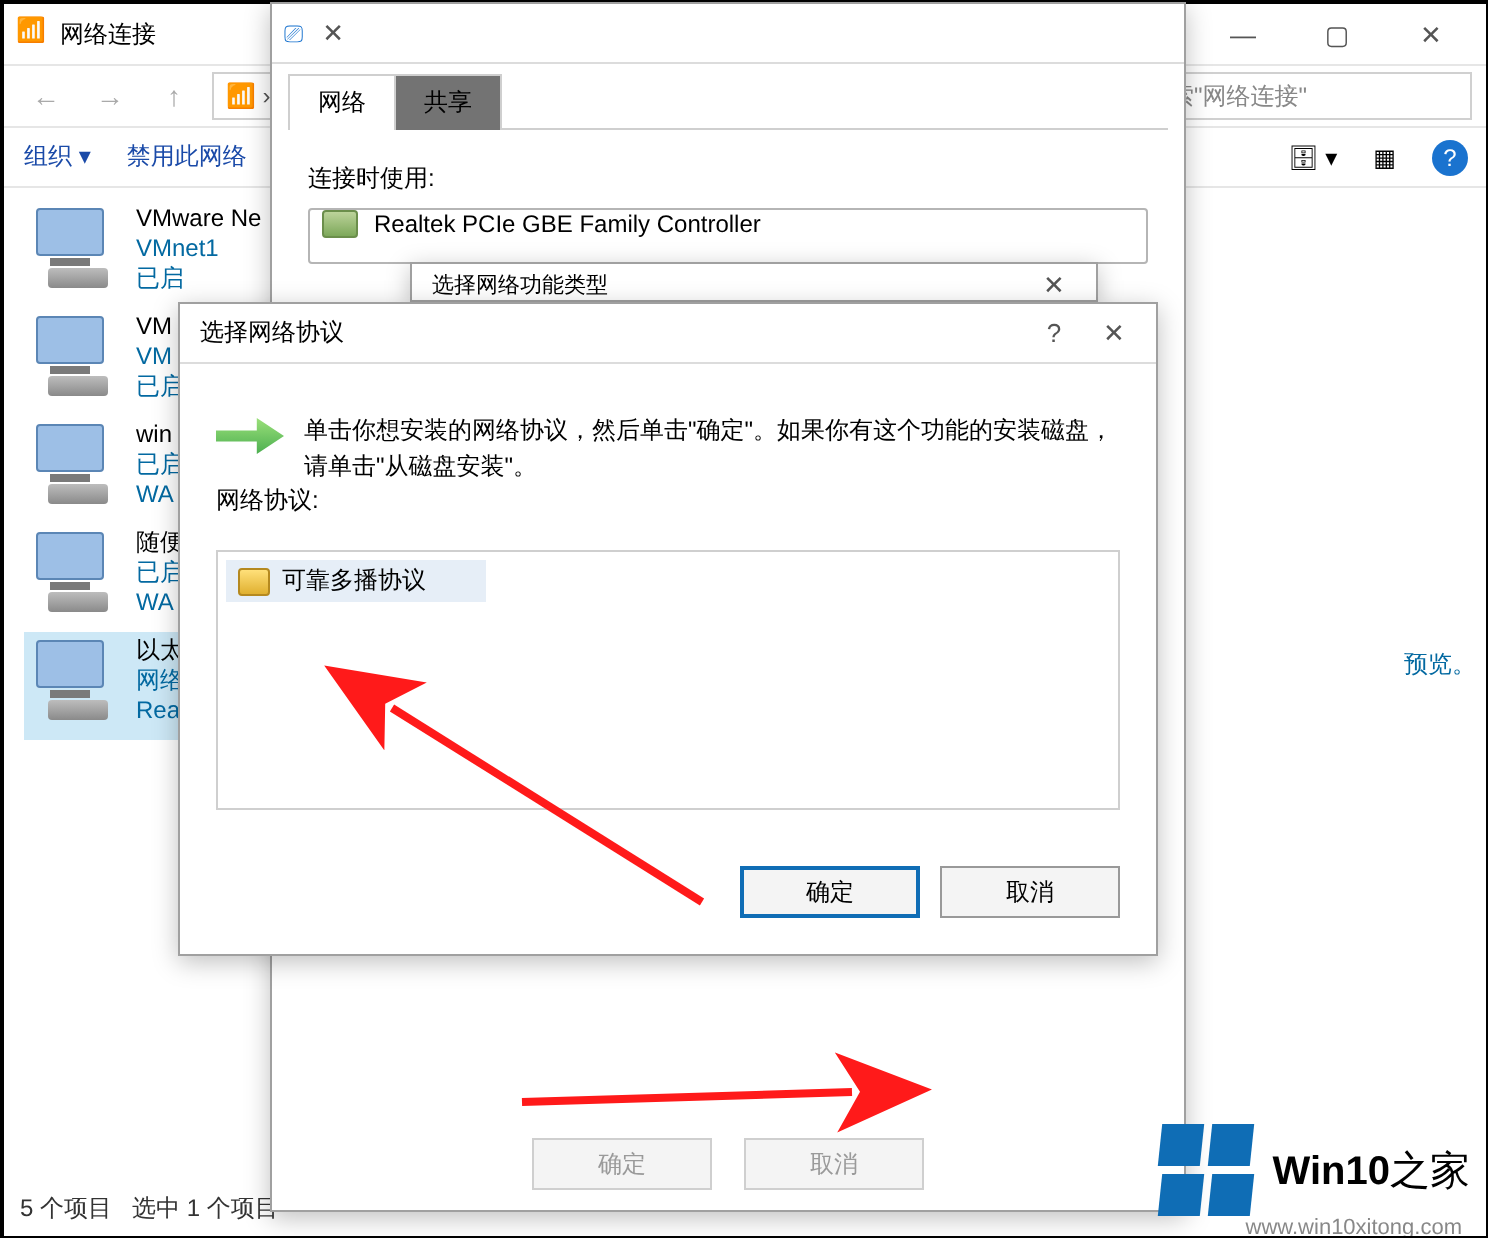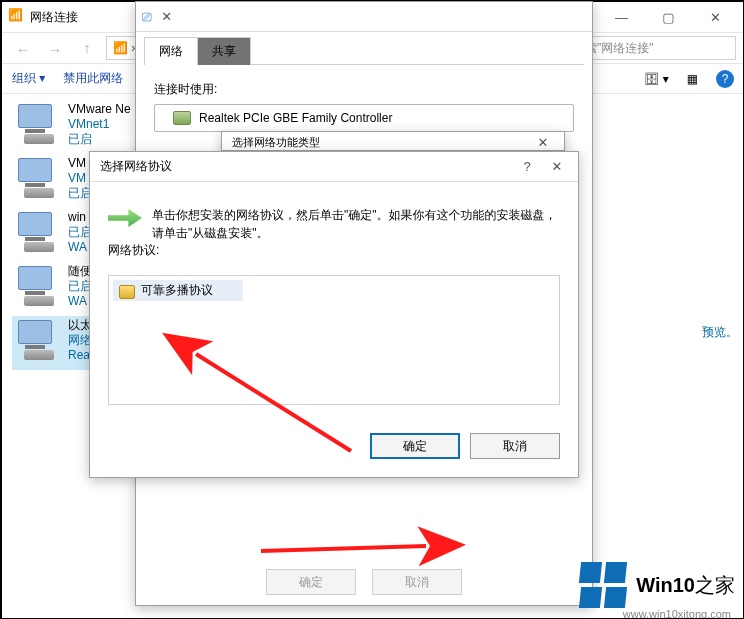--- a/index.html
+++ b/index.html
@@ -32,32 +32,32 @@
   .nicicon .mon{width:34px;height:24px;background:#9dbfe6;border:1px solid #5b86b5;border-radius:2px;position:absolute;left:2px;top:0}
   .nicicon .base{width:20px;height:4px;background:#7a7a7a;position:absolute;left:9px;top:25px}
   .nicicon .card{width:30px;height:10px;background:linear-gradient(#bdbdbd,#8a8a8a);border-radius:2px;position:absolute;left:8px;top:30px}
   .itemtxt div{line-height:15px;white-space:nowrap;overflow:hidden;text-overflow:ellipsis;max-width:210px}
   .status{position:absolute;left:8px;bottom:6px;color:#333}
   
   #ethprops{left:134px;top:0;width:458px;height:605px}
   #ethprops .titlebar{background:#fff}
   #ethprops .inner{padding:10px 18px}
   #ethprops .label{margin:6px 0}
-  .devbox{border:1px solid #b5b5b5;height:28px;display:flex;align-items:center;padding:0 18px;gap:8px;border-radius:2px}
+  .devbox{border:1px solid #b5b5b5;height:28px;display:flex;align-items:flex-start;padding:0 6px;gap:8px;border-radius:2px}
   .chipicon{width:18px;height:14px;background:linear-gradient(#bcd39a,#7da85a);border:1px solid #6b8e4b;border-radius:2px}
   
-  #seltype{left:220px;top:130px;width:344px;height:20px;padding:0}
+  #seltype{left:204px;top:130px;width:344px;height:20px;padding:0}
   
   #selproto{left:88px;top:150px;width:490px;height:327px}
   #selproto .client{padding:14px 18px}
   #selproto .intro{display:flex;gap:10px;margin-top:10px}
   .arrowicon{width:34px;height:18px;background:linear-gradient(#9be07a,#4caf50);clip-path:polygon(0 35%,60% 35%,60% 0,100% 50%,60% 100%,60% 65%,0 65%);margin-top:3px}
   .grp{border:1px solid #cfcfcf;border-radius:0;margin-top:16px;padding:0;height:130px}
   .grplabel{}
-  .protoitem{display:flex;align-items:flex-end;gap:6px;padding:2px 6px;margin:4px;background:#e6eef7;width:130px}
+  .protoitem{display:flex;align-items:center;gap:6px;padding:2px 6px;margin:4px;background:#e6eef7;width:130px}
   .chipiconY{width:16px;height:14px;background:linear-gradient(#ffe07a,#e0b030);border:1px solid #b5891f;border-radius:2px}
   .sigrow{display:flex;align-items:flex-start;gap:10px;margin-top:8px}
   .shieldicon{width:20px;height:22px;background:linear-gradient(#ffe680,#f0b000);border:1px solid #b58a00;border-radius:3px}
   .link{color:#0066cc;text-decoration:underline;cursor:pointer}
   .btnrow{display:flex;gap:10px;justify-content:flex-end;margin-top:28px}
   .pushbtn{min-width:90px;height:26px;border:1px solid #999;background:#f4f4f4;display:flex;align-items:center;justify-content:center;padding:0 10px}
   .pushbtn.primary{border:2px solid #0f6db5}
   .backbtns .pushbtn{color:#9a9a9a;border-color:#cfcfcf}
   
   .arrow{position:absolute;pointer-events:none}
@@ -162,20 +162,24 @@
             <div class="card"></div>
           </div>
         <div class="itemtxt">
           <div>以太</div>
           <div class="faint">网络</div>
           <div class="faint">Rea</div>
         </div>
       </div>
       <div style="position:absolute;right:6px;top:230px" class="faint">预览。</div>
     </div>
+    <div class="status">
+      <span>5 个项目</span>&nbsp;&nbsp;
+      <span>选中 1 个项目</span>
+    </div>
   </div>
 
   <div id="ethprops" class="window">
     <div class="titlebar">
       <span class="glyph" style="color:#1a73cf">⎚</span>
       <div class="winbtn small glyph">✕</div>
     </div>
     <div class="tabrow">
       <div class="tab">网络</div>
       <div class="tab inactive">共享</div>

